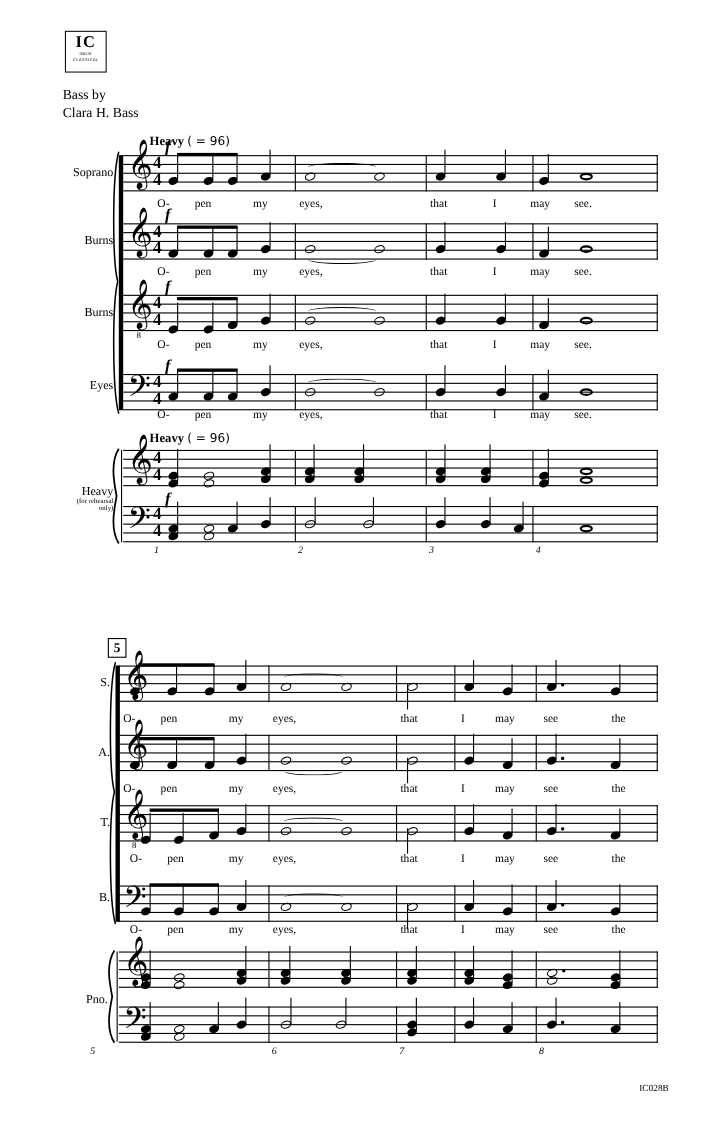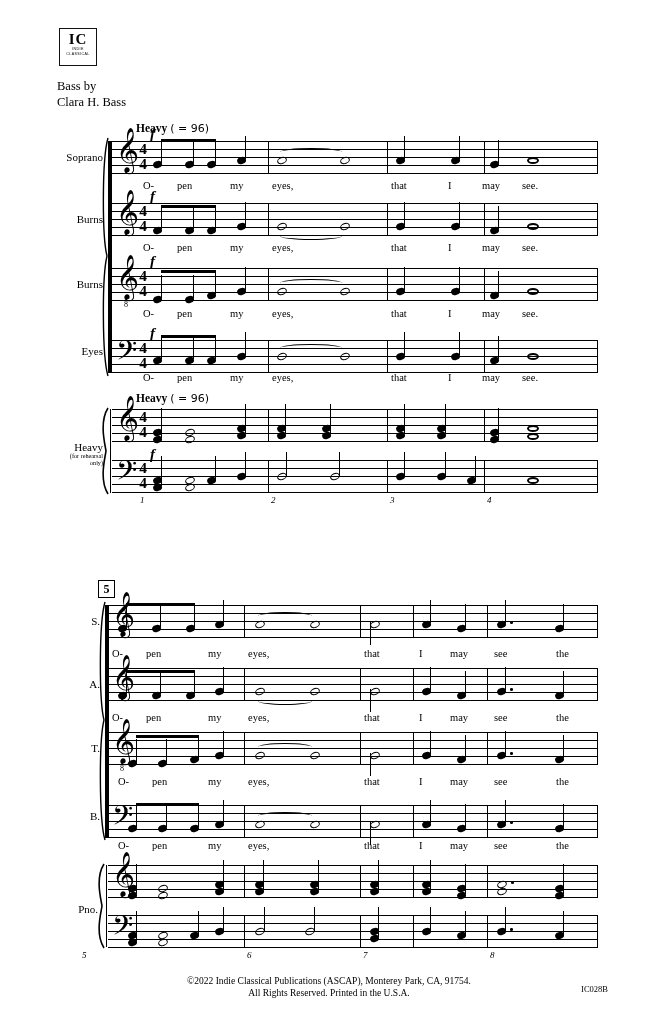--- a/index.html
+++ b/index.html
@@ -864,19 +864,15 @@
     <div class="barline" style="left:413px; top:915px;"></div>
     <div class="barline" style="left:487px; top:915px;"></div>
     <div class="barline" style="left:597px; top:915px;"></div>
 
     <div class="measnum" style="left:82px; top:950px;">5</div>
     <div class="measnum" style="left:247px; top:950px;">6</div>
     <div class="measnum" style="left:363px; top:950px;">7</div>
     <div class="measnum" style="left:490px; top:950px;">8</div>
   </div>
 
-  <div class="footer">
-    <div>©2022 Indie Classical Publications (ASCAP), Monterey Park, CA, 91754.</div>
-    <div>All Rights Reserved.  Printed in the U.S.A.</div>
-  </div>
   <div class="catalog">IC028B</div>
 
 </div>
 
 </body></html>

